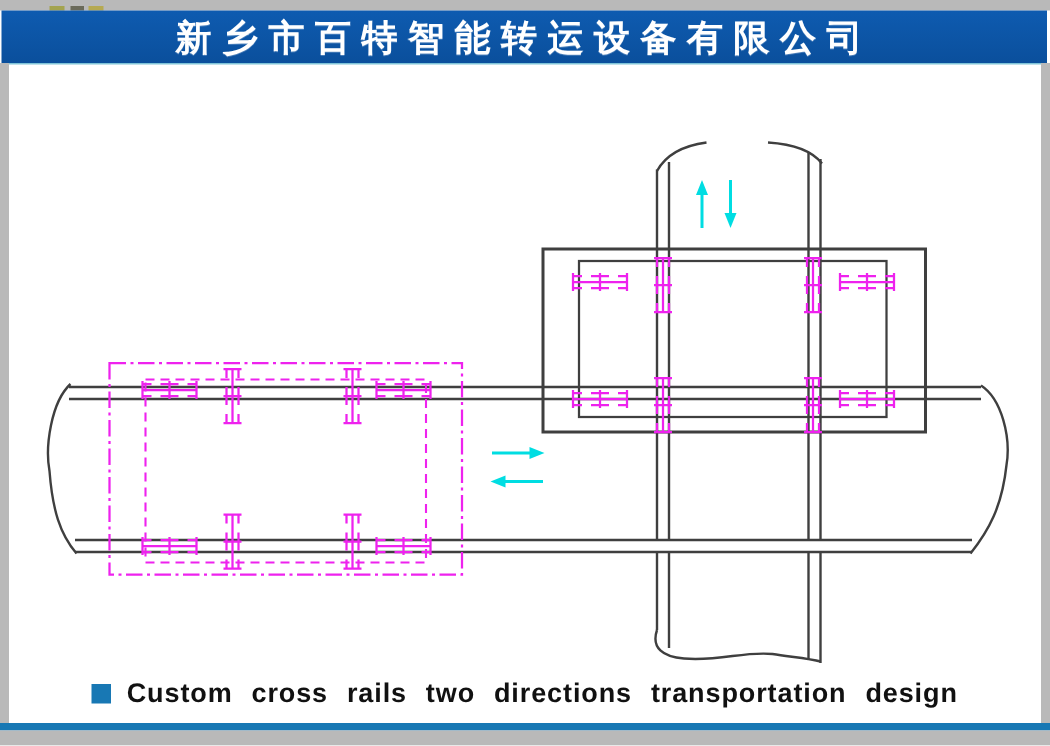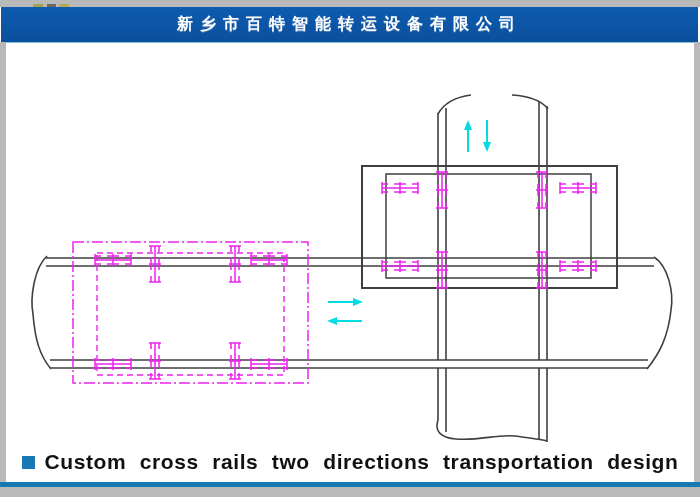--- a/index.html
+++ b/index.html
@@ -15,37 +15,37 @@
   }
   .top-strip{position:absolute;left:0;top:0;width:700px;height:7px;background:var(--frame-gray);}
   .artifact{position:absolute;height:3px;top:4px;}
   .banner{
     position:absolute;left:1px;top:7px;width:697px;height:35px;
     background:linear-gradient(180deg,#0e5bb0 0%,#0c54a4 60%,#0a4f9c 100%);
     border-bottom:1px solid #7fc4d8;
     display:flex;align-items:center;justify-content:center;
   }
   .banner-title{
-    color:#ffffff;font-size:16px;font-weight:bold;letter-spacing:7px;
+    color:#ffffff;font-size:24px;font-weight:bold;letter-spacing:7px;
     text-shadow:0 1px 0 rgba(255,255,255,0.25);white-space:nowrap;
   }
   .side-strip{position:absolute;top:42px;width:6px;height:441px;background:var(--frame-gray);}
   .side-strip.left{left:0;}
   .side-strip.right{left:694px;}
   .diagram{position:absolute;left:0;top:42px;width:700px;height:440px;}
   .caption-row{
     position:absolute;left:0;top:450px;width:700px;height:24px;
     display:flex;align-items:center;justify-content:center;
   }
   .caption-bullet{
     width:13px;height:13px;background:var(--accent-blue);
     display:inline-block;margin-right:10px;flex:0 0 auto;
   }
   .caption-text{
-    color:#111111;font-size:21px;font-weight:bold;
+    color:#111111;font-size:18px;font-weight:bold;
     letter-spacing:0.6px;word-spacing:7px;white-space:nowrap;
   }
   .bottom-accent{position:absolute;left:0;top:482px;width:700px;height:5px;background:var(--accent-blue);}
   .bottom-strip{position:absolute;left:0;top:487px;width:700px;height:10px;background:var(--frame-gray);}
   svg .rail{stroke:var(--line-dark);stroke-width:1.6;fill:none;}
   svg .cartline{stroke:var(--line-dark);fill:none;}
   svg .mag{stroke:var(--magenta);fill:none;}
   svg .arrow{stroke:var(--cyan);stroke-width:2;fill:none;}
   svg .arrowhead{fill:var(--cyan);stroke:none;}
 </style>

